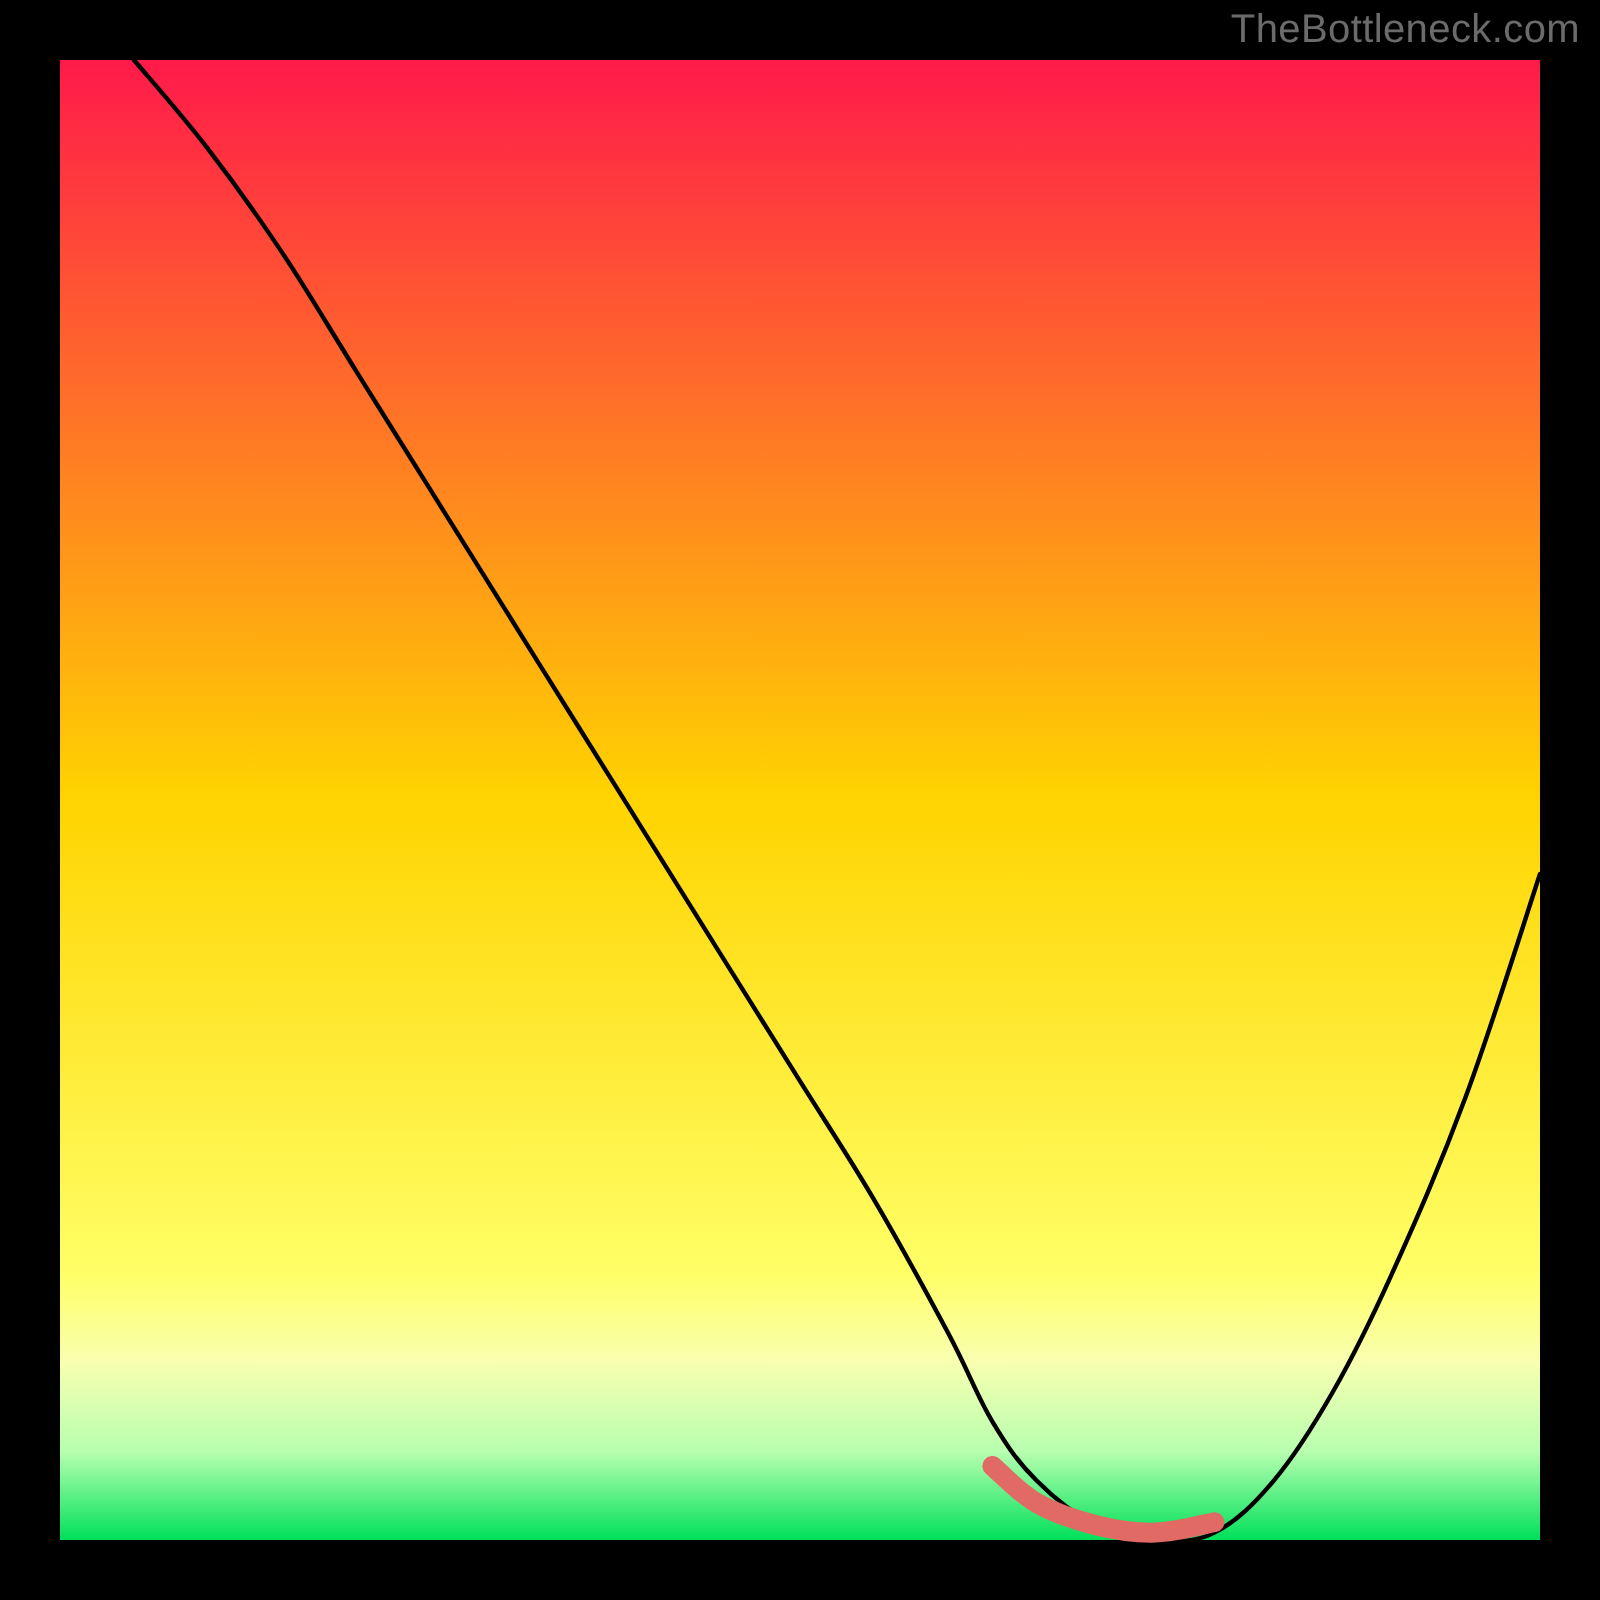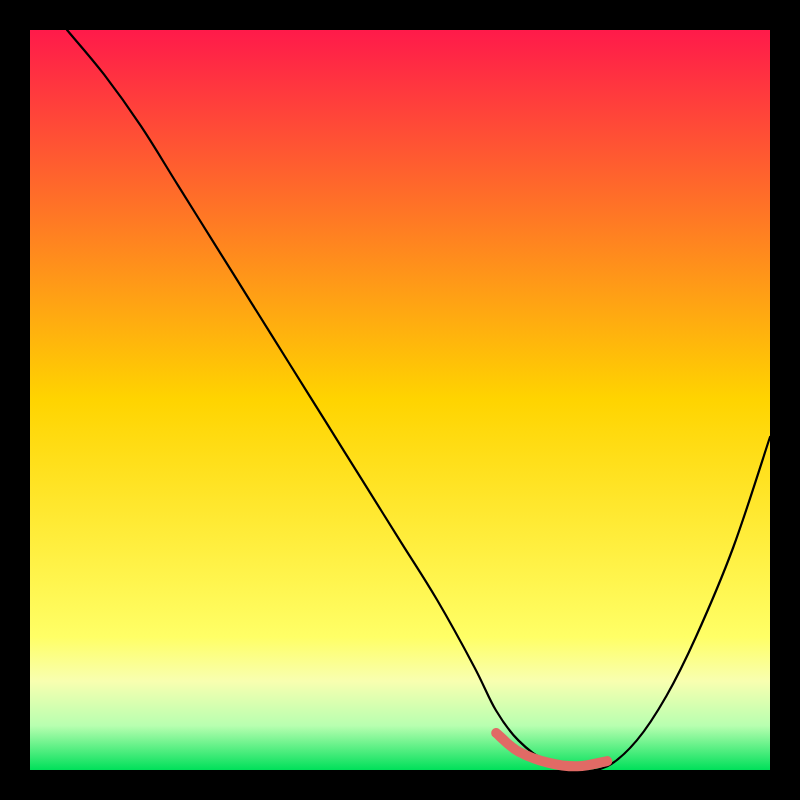--- a/index.html
+++ b/index.html
@@ -41,13 +41,14 @@
           <stop offset="82%" stop-color="#ffff66"></stop>
           <stop offset="88%" stop-color="#f8ffb0"></stop>
           <stop offset="94%" stop-color="#b8ffb0"></stop>
           <stop offset="100%" stop-color="#00e05a"></stop>
         </linearGradient>
     </defs>
     <rect id="bg-rect" x="30" y="30" width="740" height="740" fill="url(#bg-grad)"></rect>
     <path id="curve-main" fill="none" stroke-linecap="round" stroke-linejoin="round" d="M 67 30 C 73.66 37.99200000000002, 90.68 57.08400000000009, 104 74.40000000000009 C 117.32 91.7160000000001, 127.68 106.22000000000007, 141 126.20000000000005 C 154.32 146.18000000000004, 164.68 164.088, 178 185.39999999999998 C 191.32 206.71199999999996, 201.68 223.288, 215 244.60000000000002 C 228.32 265.91200000000003, 238.68 282.48800000000006, 252 303.8 C 265.32 325.11199999999997, 275.68 341.68799999999993, 289 362.99999999999994 C 302.32 384.31199999999995, 312.68 400.88800000000003, 326 422.20000000000005 C 339.32 443.51200000000006, 349.68 460.08799999999997, 363 481.4 C 376.32 502.712, 386.68 519.288, 400 540.6 C 413.32 561.912, 423.68000000000006 577.156, 437.00000000000006 599.8 C 450.32000000000005 622.444, 463.344 646.42, 474 666.4 C 484.656 686.38, 488.20799999999997 697.4799999999999, 496.2 710.8 C 504.192 724.12, 509.0760000000001 731.076, 518.4000000000001 740.4 C 527.724 749.7239999999999, 537.344 757.272, 548 762.6 C 558.656 767.928, 566.944 769.3340000000001, 577.6 770 C 588.2560000000001 770.6659999999999, 596.5440000000001 771.6279999999999, 607.2 766.3 C 617.856 760.972, 626.144 753.054, 636.8 740.4 C 647.4559999999999 727.746, 655.7439999999999 714.648, 666.4 696 C 677.056 677.352, 684.012 663.4399999999999, 696 636.8 C 707.988 610.16, 719.68 583.9639999999999, 733 548 C 746.32 512.0360000000001, 763.34 456.98, 770 437" stroke="#000000" stroke-width="2.2"></path>
     <path id="curve-highlight" fill="none" stroke-linecap="round" stroke-linejoin="round" d="M 496.2 733 C 500.196 736.33, 509.0760000000001 746.172, 518.4000000000001 751.5 C 527.724 756.828, 537.344 759.936, 548 762.6 C 558.656 765.264, 566.944 766.5663999999999, 577.6 766.3 C 588.2560000000001 766.0336, 601.8720000000001 762.0524, 607.2 761.12" stroke="#e16a65" stroke-width="10"></path>
   </svg>
+  <div class="watermark">TheBottleneck.com</div>
 </div>
 
 </body></html>

